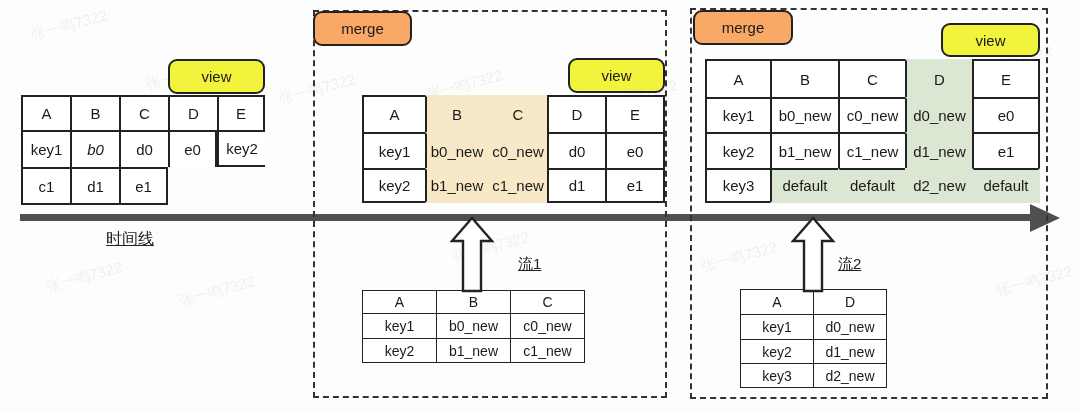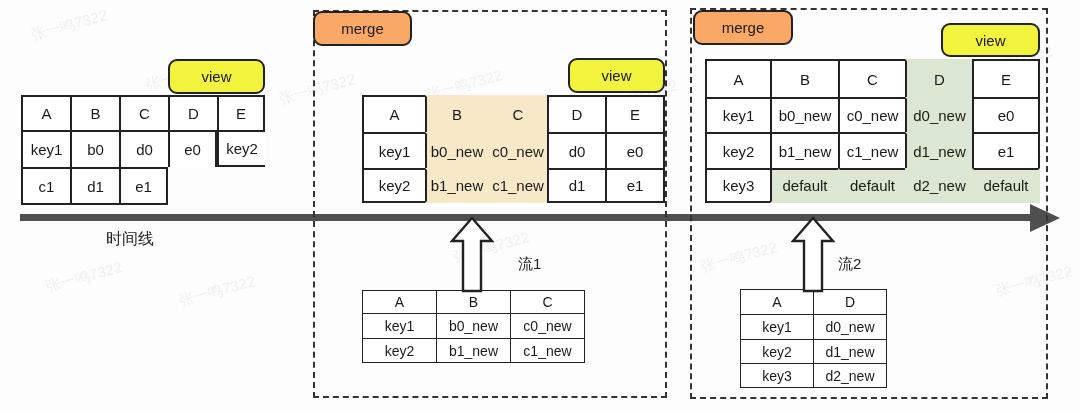--- a/index.html
+++ b/index.html
@@ -35,21 +35,21 @@
   #t-merged2{left:705px;top:59px;grid-template-columns:65px 68px 67px 67px 68px;
       grid-template-rows:38px 35px 36px 35px;}
   #t-stream1{left:362px;top:290px;grid-template-columns:74px 74px 75px;
       grid-template-rows:23px 25px 25px;font-size:14px;}
   #t-stream2{left:740px;top:289px;grid-template-columns:73px 74px;
       grid-template-rows:25px 25px 24px 25px;font-size:14px;}
   
   #timeline-line{position:absolute;left:20px;top:214px;width:1012px;height:7px;z-index:2;}
   #timeline-head{position:absolute;left:1030px;top:204px;width:30px;height:28px;z-index:2;
       clip-path:polygon(0 0,100% 50%,0 100%);}
-  .free-label{position:absolute;z-index:3;font-size:16px;color:#222;white-space:nowrap;}
+  .free-label{position:absolute;z-index:3;font-size:16px;color:#222;white-space:nowrap;text-decoration:underline;}
   #lbl-timeline{left:106px;top:229px;}
   #lbl-stream1{left:518px;top:255px;font-size:15px;text-align:center;}
   #lbl-stream2{left:838px;top:255px;font-size:15px;}
   .up-arrow{position:absolute;z-index:3;}
   #arrow1{left:450px;top:215px;}
   #arrow2{left:791px;top:215px;}
 </style>
 </head>
 <body>
 
@@ -74,21 +74,21 @@
   <div id="timeline-head" style="background: rgb(79, 79, 79);"></div>
   <div class="free-label" id="lbl-timeline">时间线</div>
 
   <div class="table" id="t-initial">
       <div class="cell" style="border-top: 2px solid rgb(34, 34, 34); border-left: 2px solid rgb(34, 34, 34);">A</div>
       <div class="cell" style="border-top: 2px solid rgb(34, 34, 34); border-left: 2px solid rgb(34, 34, 34);">B</div>
       <div class="cell" style="border-top: 2px solid rgb(34, 34, 34); border-left: 2px solid rgb(34, 34, 34);">C</div>
       <div class="cell" style="border-top: 2px solid rgb(34, 34, 34); border-left: 2px solid rgb(34, 34, 34);">D</div>
       <div class="cell" style="border-top: 2px solid rgb(34, 34, 34); border-left: 2px solid rgb(34, 34, 34); border-right: 2px solid rgb(34, 34, 34);">E</div>
       <div class="cell" style="border-top: 2px solid rgb(34, 34, 34); border-left: 2px solid rgb(34, 34, 34);">key1</div>
-      <div class="cell" style="border-top: 2px solid rgb(34, 34, 34); border-left: 2px solid rgb(34, 34, 34);">b0</div>
+      <div class="cell" style="border-top: 2px solid rgb(34, 34, 34); border-left: 2px solid rgb(34, 34, 34); font-style: italic;">b0</div>
       <div class="cell" style="border-top: 2px solid rgb(34, 34, 34); border-left: 2px solid rgb(34, 34, 34);">d0</div>
       <div class="cell" style="border-top: 2px solid rgb(34, 34, 34); border-left: 2px solid rgb(34, 34, 34); border-right: 2px solid rgb(34, 34, 34);">e0</div>
       <div class="cell" style="border-top: 2px solid rgb(34, 34, 34); border-left: 2px solid rgb(34, 34, 34); border-bottom: 2px solid rgb(34, 34, 34);">key2</div>
       <div class="cell" style="border-top: 2px solid rgb(34, 34, 34); border-left: 2px solid rgb(34, 34, 34); border-bottom: 2px solid rgb(34, 34, 34); text-align: right;">c1</div>
       <div class="cell" style="border-top: 2px solid rgb(34, 34, 34); border-left: 2px solid rgb(34, 34, 34); border-bottom: 2px solid rgb(34, 34, 34);">d1</div>
       <div class="cell" style="border-width: 2px; border-style: solid; border-color: rgb(34, 34, 34);">e1</div>
     </div>
   <div class="table" id="t-merged1">
       <div class="cell" style="border-top: 2px solid rgb(34, 34, 34); border-left: 2px solid rgb(34, 34, 34);">A</div>
       <div class="cell" style="border-top: 2px solid transparent; border-left: 2px solid rgb(34, 34, 34); background: rgb(247, 233, 200);">B</div>

